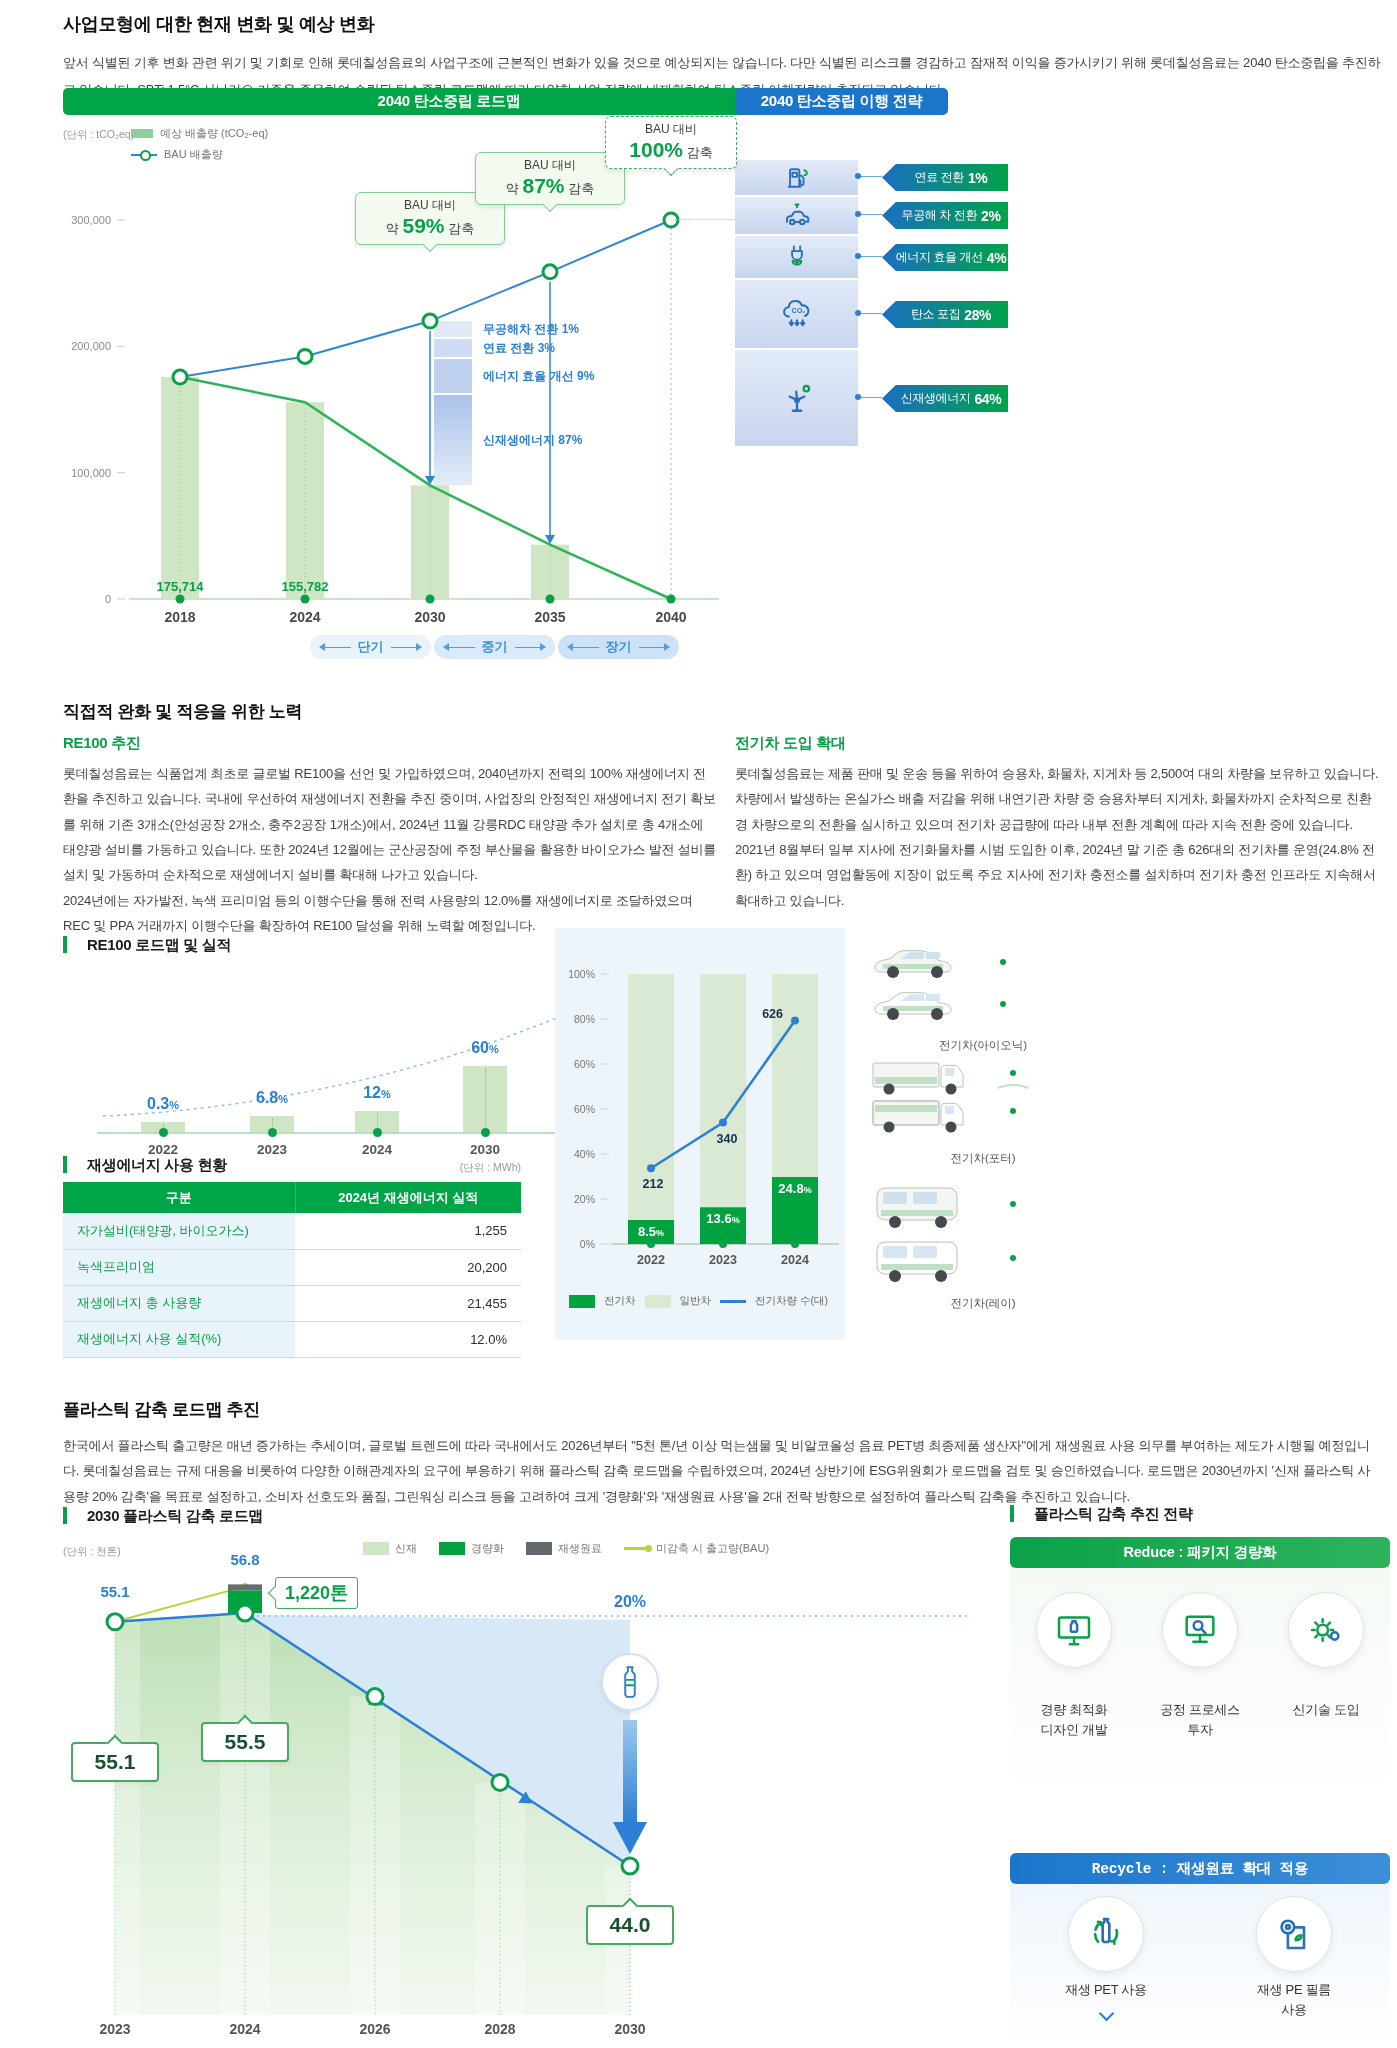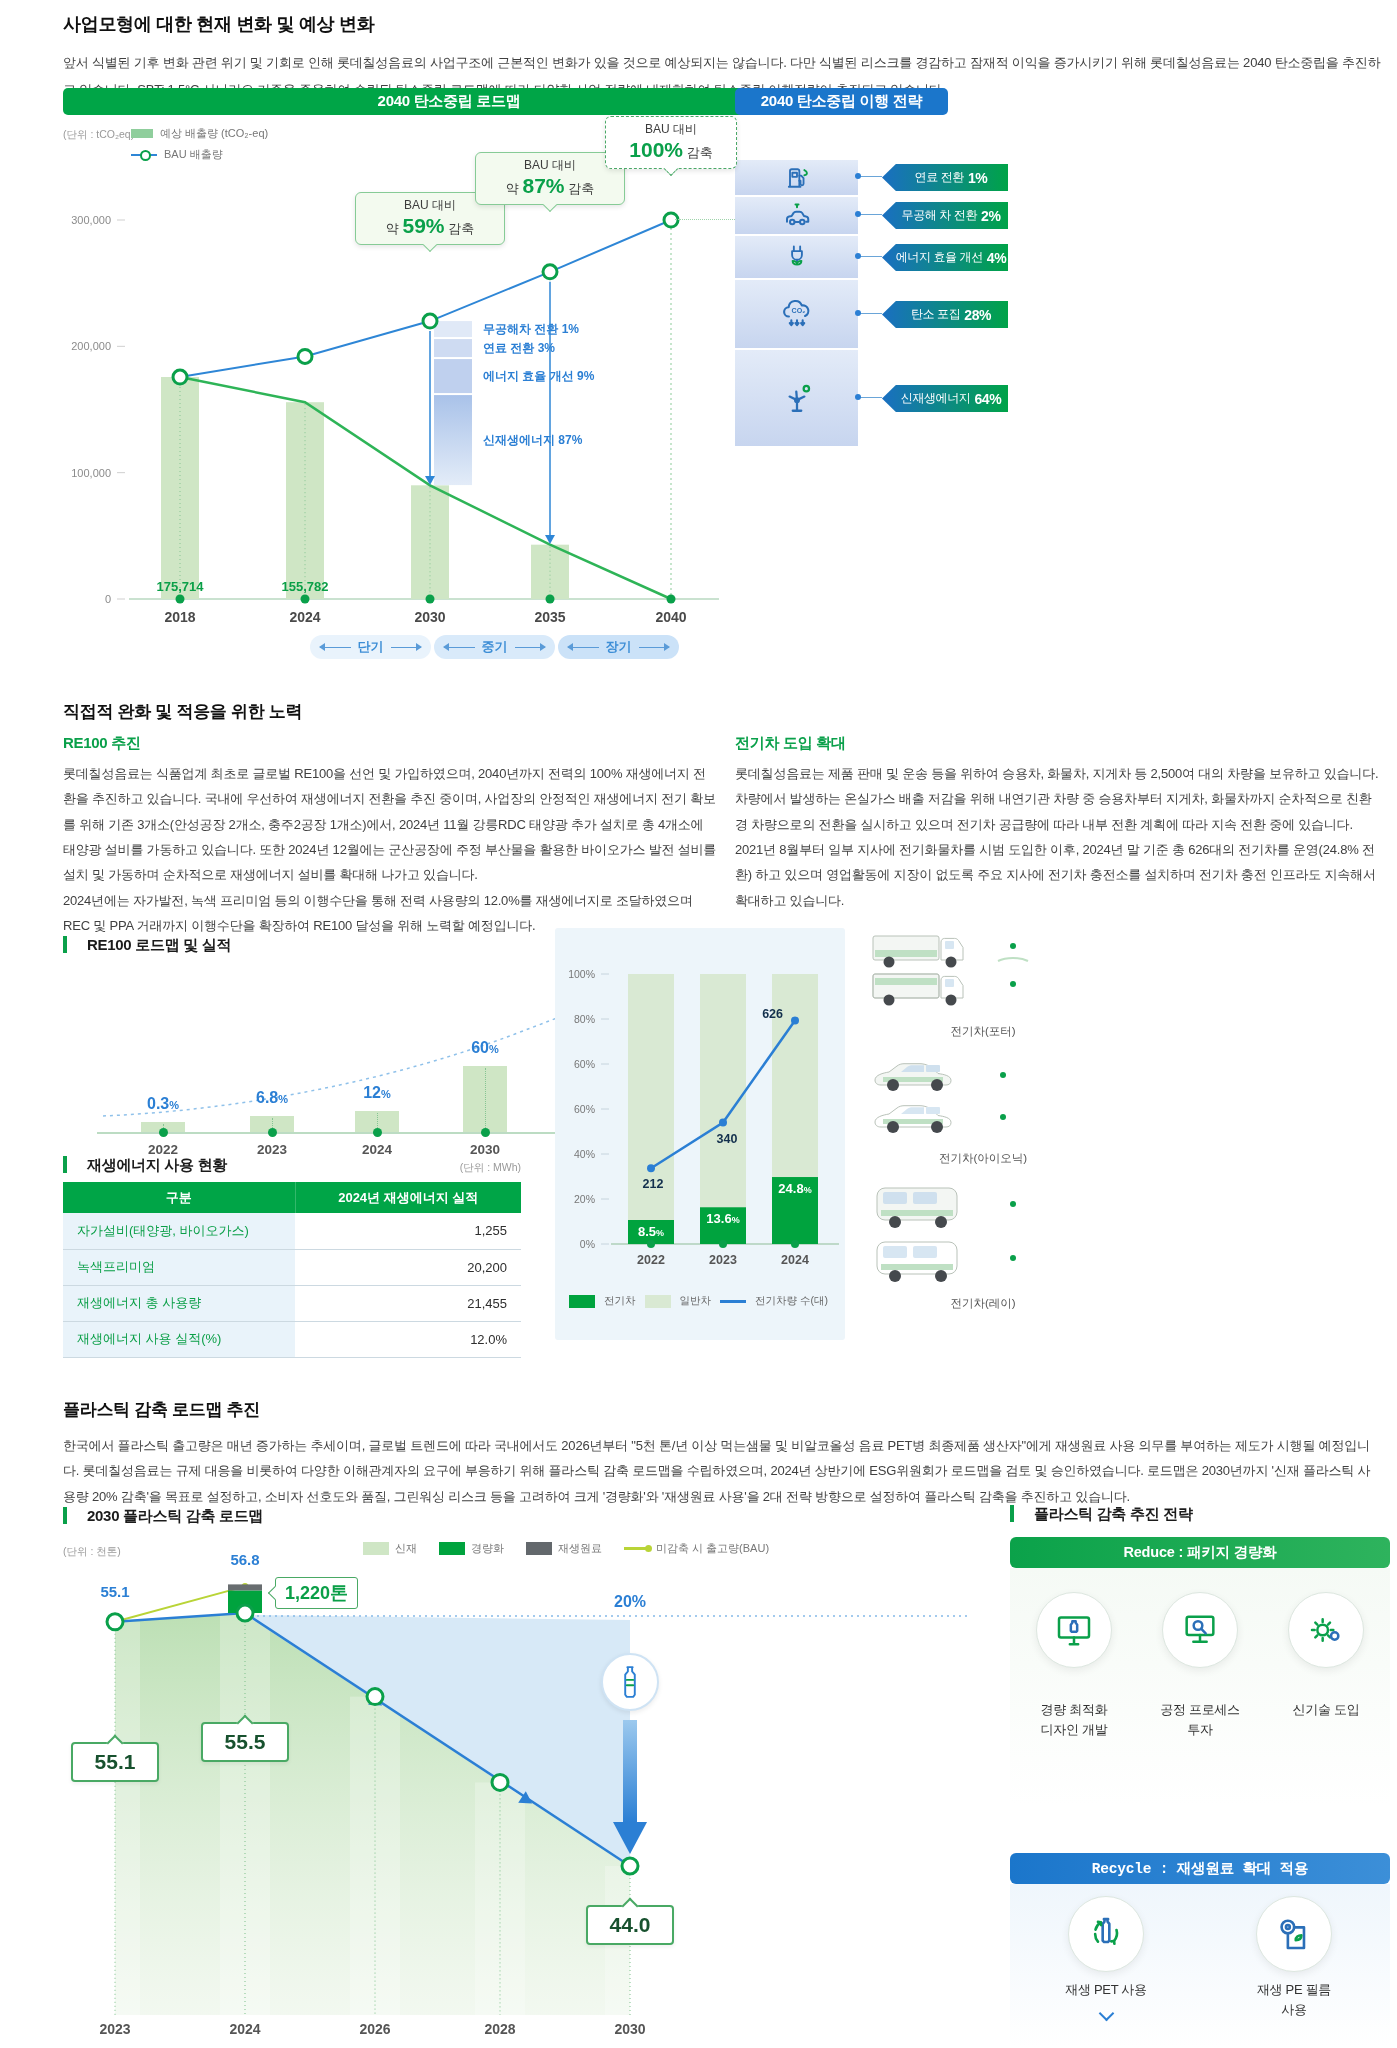--- a/index.html
+++ b/index.html
@@ -396,59 +396,59 @@
       <span class="b1"></span>
         <span>전기차</span>
       <span class="b2"></span>
         <span>일반차</span>
       <span class="b3"></span>
         <span>전기차량 수(대)</span>
     </div>
   </div>
 
   <div class="abs" style="left:800px; top:6px; width:240px;">
+    <div style="margin-top:14px;">
+      <svg width="240" height="92" viewBox="0 0 240 92">
+        <path d="M18 32c-4 0-6-2-6-5 0-5 8-7 14-8l8-6c2-1.5 4.4-2.3 7-2.3h16c5.5 0 11 2.6 14.6 6.4l3.4 3.4c6 .9 13 2.2 13 7 0 3-2 4.5-5 4.5z" fill="#f3f6f3" stroke="#b9c2b9"></path>
+        <path d="M38 19l6-5c1.5-1.2 3.4-1.8 5.4-1.8H61V19z" fill="#cfe0ee"></path>
+          <rect x="63" y="12" width="14" height="7" rx="1" fill="#cfe0ee"></rect>
+        <rect x="20" y="24" width="60" height="5" fill="#bfe0c4"></rect>
+        <circle cx="30" cy="32" r="6" fill="#45494d"></circle>
+          <circle cx="74" cy="32" r="6" fill="#45494d"></circle>
+        <path d="M18 74c-4 0-6-2-6-5 0-5 8-7 14-8l8-6c2-1.5 4.4-2.3 7-2.3h16c5.5 0 11 2.6 14.6 6.4l3.4 3.4c6 .9 13 2.2 13 7 0 3-2 4.5-5 4.5z" fill="#fff" stroke="#b9c2b9"></path>
+        <path d="M38 61l6-5c1.5-1.2 3.4-1.8 5.4-1.8H61V61z" fill="#d7e6f2"></path>
+          <rect x="63" y="54" width="14" height="7" rx="1" fill="#d7e6f2"></rect>
+        <rect x="20" y="66" width="60" height="5" fill="#bfe0c4"></rect>
+        <circle cx="30" cy="74" r="6" fill="#45494d"></circle>
+          <circle cx="74" cy="74" r="6" fill="#45494d"></circle>
+        <circle cx="140" cy="22" r="3" fill="#0aa04a"></circle>
+          <circle cx="140" cy="64" r="3" fill="#0aa04a"></circle>
+      </svg>
+      <span class="veh-label" style="margin-top:2px;">전기차(아이오닉)</span>
+    </div>
     <div>
       <svg width="240" height="92" viewBox="0 0 240 92">
         <rect x="10" y="10" width="66" height="24" rx="2" fill="#f3f6f3" stroke="#b9c2b9"></rect>
           <rect x="12" y="24" width="62" height="7" fill="#bfe0c4"></rect>
         <path d="M78 34V16c0-2 1.6-3.6 3.6-3.6h10c1.6 0 3 .8 3.9 2.1l4.5 7V34z" fill="#fff" stroke="#b9c2b9"></path>
         <rect x="82" y="15" width="9" height="8" rx="1" fill="#d7e6f2"></rect>
         <circle cx="26" cy="36" r="5.5" fill="#45494d"></circle>
           <circle cx="88" cy="36" r="5.5" fill="#45494d"></circle>
         <rect x="120" y="52" width="66" height="24" rx="2" fill="#f3f6f3" stroke="#b9c2b9" transform="translate(-110 -4)"></rect>
         <rect x="12" y="52" width="62" height="7" fill="#bfe0c4"></rect>
           <rect x="10" y="48" width="66" height="24" rx="2" fill="none" stroke="#b9c2b9"></rect>
         <path d="M78 72V54c0-2 1.6-3.6 3.6-3.6h10c1.6 0 3 .8 3.9 2.1l4.5 7V72z" fill="#fff" stroke="#b9c2b9"></path>
         <rect x="82" y="53" width="9" height="8" rx="1" fill="#d7e6f2"></rect>
         <circle cx="26" cy="74" r="5.5" fill="#45494d"></circle>
           <circle cx="88" cy="74" r="5.5" fill="#45494d"></circle>
         <circle cx="150" cy="20" r="3" fill="#0aa04a"></circle>
           <circle cx="150" cy="58" r="3" fill="#0aa04a"></circle>
         <path d="M135 35c8-4 22-4 30 0" stroke="#bfe0c4" fill="none" stroke-width="2"></path>
       </svg>
       <span class="veh-label" style="margin-top:2px;">전기차(포터)</span>
-    </div>
-    <div style="margin-top:14px;">
-      <svg width="240" height="92" viewBox="0 0 240 92">
-        <path d="M18 32c-4 0-6-2-6-5 0-5 8-7 14-8l8-6c2-1.5 4.4-2.3 7-2.3h16c5.5 0 11 2.6 14.6 6.4l3.4 3.4c6 .9 13 2.2 13 7 0 3-2 4.5-5 4.5z" fill="#f3f6f3" stroke="#b9c2b9"></path>
-        <path d="M38 19l6-5c1.5-1.2 3.4-1.8 5.4-1.8H61V19z" fill="#cfe0ee"></path>
-          <rect x="63" y="12" width="14" height="7" rx="1" fill="#cfe0ee"></rect>
-        <rect x="20" y="24" width="60" height="5" fill="#bfe0c4"></rect>
-        <circle cx="30" cy="32" r="6" fill="#45494d"></circle>
-          <circle cx="74" cy="32" r="6" fill="#45494d"></circle>
-        <path d="M18 74c-4 0-6-2-6-5 0-5 8-7 14-8l8-6c2-1.5 4.4-2.3 7-2.3h16c5.5 0 11 2.6 14.6 6.4l3.4 3.4c6 .9 13 2.2 13 7 0 3-2 4.5-5 4.5z" fill="#fff" stroke="#b9c2b9"></path>
-        <path d="M38 61l6-5c1.5-1.2 3.4-1.8 5.4-1.8H61V61z" fill="#d7e6f2"></path>
-          <rect x="63" y="54" width="14" height="7" rx="1" fill="#d7e6f2"></rect>
-        <rect x="20" y="66" width="60" height="5" fill="#bfe0c4"></rect>
-        <circle cx="30" cy="74" r="6" fill="#45494d"></circle>
-          <circle cx="74" cy="74" r="6" fill="#45494d"></circle>
-        <circle cx="140" cy="22" r="3" fill="#0aa04a"></circle>
-          <circle cx="140" cy="64" r="3" fill="#0aa04a"></circle>
-      </svg>
-      <span class="veh-label" style="margin-top:2px;">전기차(아이오닉)</span>
     </div>
     <div style="margin-top:14px;">
       <svg width="240" height="110" viewBox="0 0 240 110">
         <rect x="14" y="8" width="80" height="32" rx="8" fill="#f3f6f3" stroke="#b9c2b9"></rect>
         <rect x="20" y="12" width="24" height="12" rx="2" fill="#cfe0ee"></rect>
           <rect x="50" y="12" width="24" height="12" rx="2" fill="#cfe0ee"></rect>
         <rect x="18" y="30" width="72" height="6" fill="#bfe0c4"></rect>
         <circle cx="32" cy="42" r="6" fill="#45494d"></circle>
           <circle cx="78" cy="42" r="6" fill="#45494d"></circle>
         <rect x="14" y="62" width="80" height="32" rx="8" fill="#fff" stroke="#b9c2b9"></rect>

